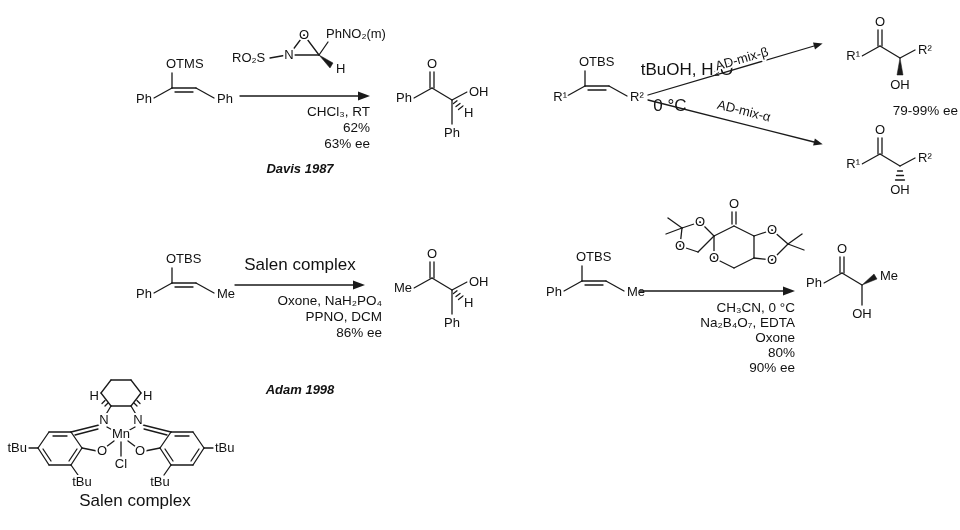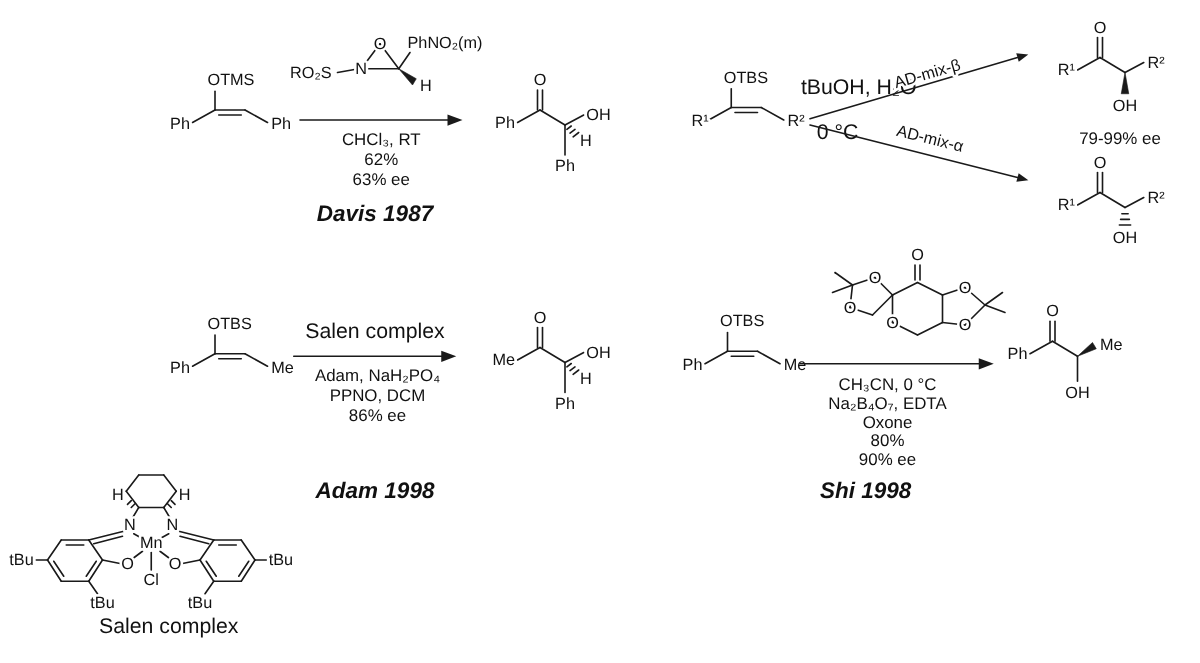--- a/index.html
+++ b/index.html
@@ -11,24 +11,24 @@
   }
   svg.struct { position:absolute; overflow:visible; }
   .bond { stroke:#1a1a1a; stroke-width:1.3; fill:none; stroke-linecap:round; }
   .wedge { fill:#1a1a1a; stroke:#1a1a1a; stroke-width:0.5; }
   .ah { fill:#1a1a1a; stroke:none; }
   text.atom {
     font-family:"Liberation Sans","DejaVu Sans",sans-serif;
     font-size:13px; fill:#111;
     stroke:#fff; stroke-width:4px; paint-order:stroke fill; stroke-linejoin:round;
   }
-  .cond { position:absolute; text-align:center; font-size:13.5px; line-height:16px; color:#111; }
+  .cond { position:absolute; text-align:right; font-size:13.5px; line-height:16px; color:#111; }
   .cond div { white-space:nowrap; }
   .txt { position:absolute; font-size:17px; white-space:nowrap; color:#111; }
-  .rxn-label { position:absolute; text-align:center; font-size:18px; font-weight:bold; font-style:italic; color:#111; }
+  .rxn-label { position:absolute; text-align:center; font-size:13px; font-weight:bold; font-style:italic; color:#111; }
 </style>
 </head>
 <body>
 
 <div id="canvas">
 
   <svg class="struct" style="left:130px;top:50px" width="120" height="66">
     <g>
       <line class="bond" x1="24" y1="48" x2="42" y2="38"></line>
       <line class="bond" x1="42" y1="38" x2="42" y2="23"></line>
@@ -163,21 +163,21 @@
   </svg>
 
   <div class="txt" style="left:225px;top:255px;width:150px;text-align:center">Salen complex</div>
 
   <svg class="struct" style="left:235px;top:278px" width="130" height="14">
     <line class="bond" x1="0" y1="7" x2="119" y2="7"></line>
     <polygon class="ah" points="118,2.5 130,7 118,11.5"></polygon>
   </svg>
 
   <div class="cond" style="left:222px;top:293px;width:160px">
-    <div>Adam, NaH₂PO₄</div>
+    <div>Oxone, NaH₂PO₄</div>
     <div>PPNO, DCM</div>
     <div>86% ee</div>
   </div>
 
   <svg class="struct" style="left:390px;top:242px" width="115" height="100">
     <g>
       <line class="bond" x1="24" y1="46" x2="42" y2="36"></line>
       <line class="bond" x1="40" y1="36" x2="40" y2="20"></line>
       <line class="bond" x1="44" y1="36" x2="44" y2="20"></line>
       <line class="bond" x1="42" y1="36" x2="62" y2="48"></line>
@@ -337,15 +337,14 @@
       <line class="bond" x1="42" y1="33" x2="62" y2="45"></line>
       <polygon class="wedge" points="62,45 74,34 77,39"></polygon>
       <line class="bond" x1="62" y1="45" x2="62" y2="65"></line>
     </g>
     <text class="atom" x="22" y="47" text-anchor="end">Ph</text>
     <text class="atom" x="42" y="13" text-anchor="middle">O</text>
     <text class="atom" x="80" y="40">Me</text>
     <text class="atom" x="62" y="78" text-anchor="middle">OH</text>
   </svg>
 
-  <div class="rxn-label" style="left:610px;top:382px;width:165px">Shi 1998</div>
 
 </div>
 
 </body></html>

